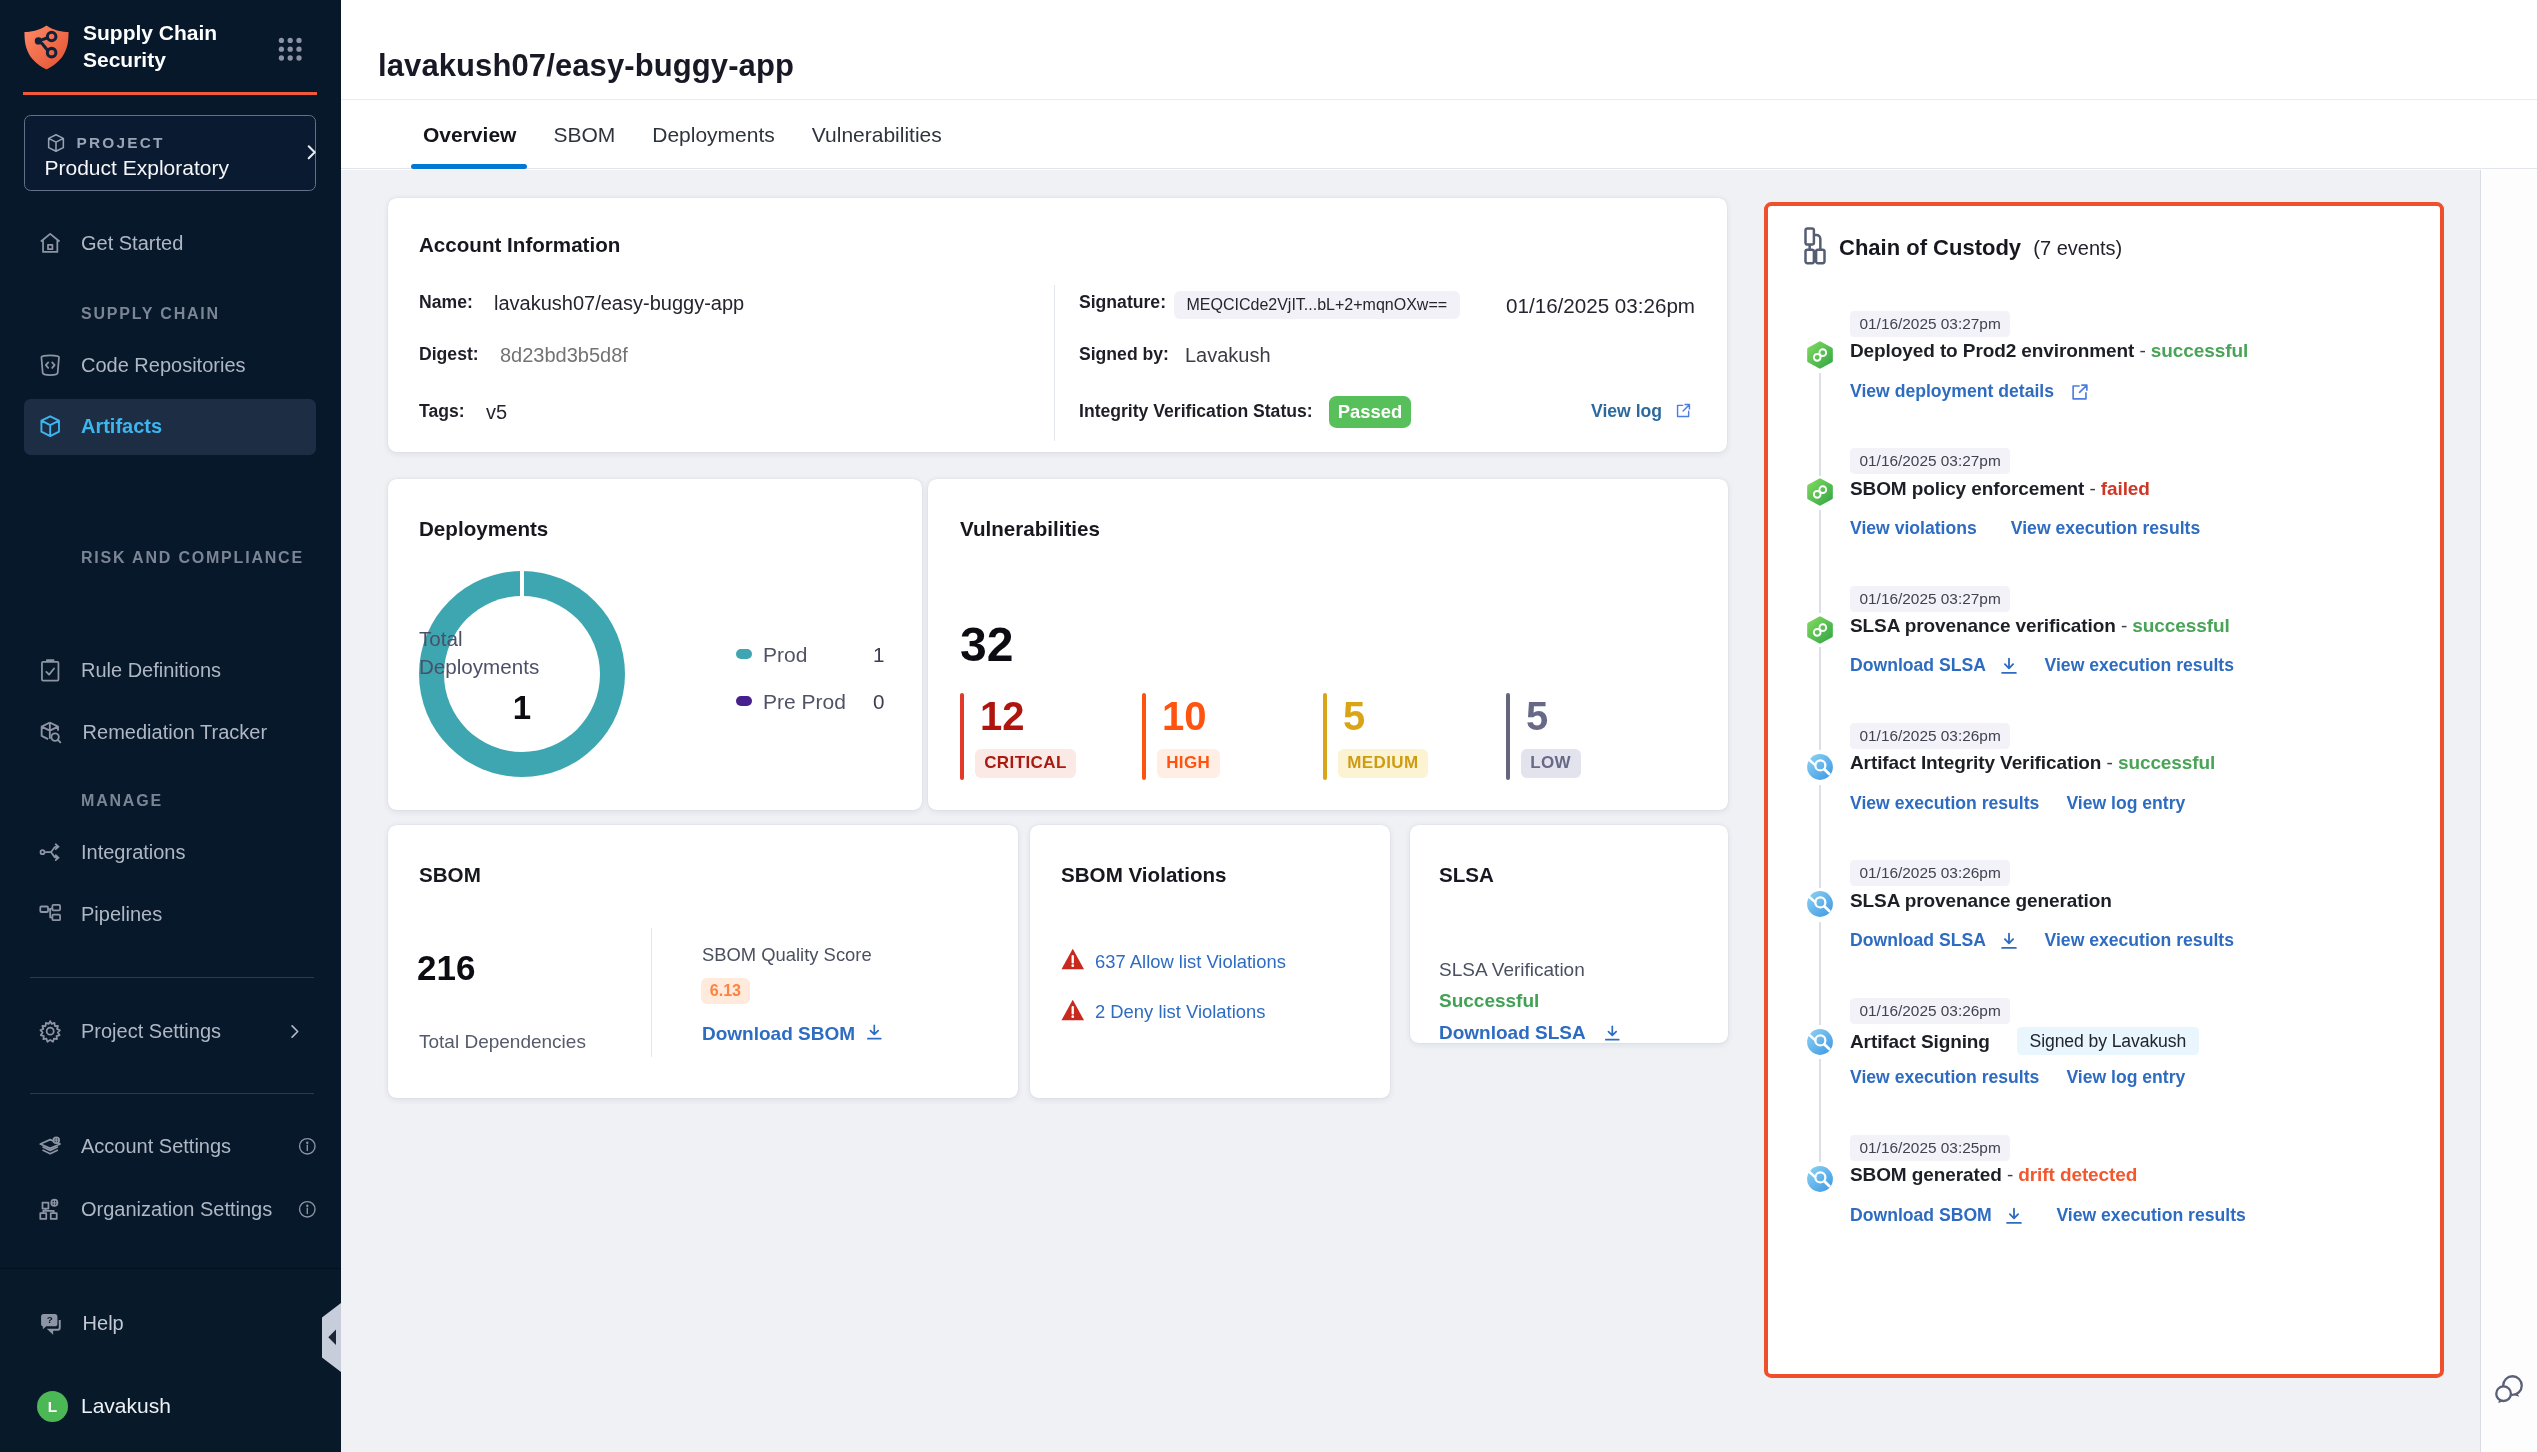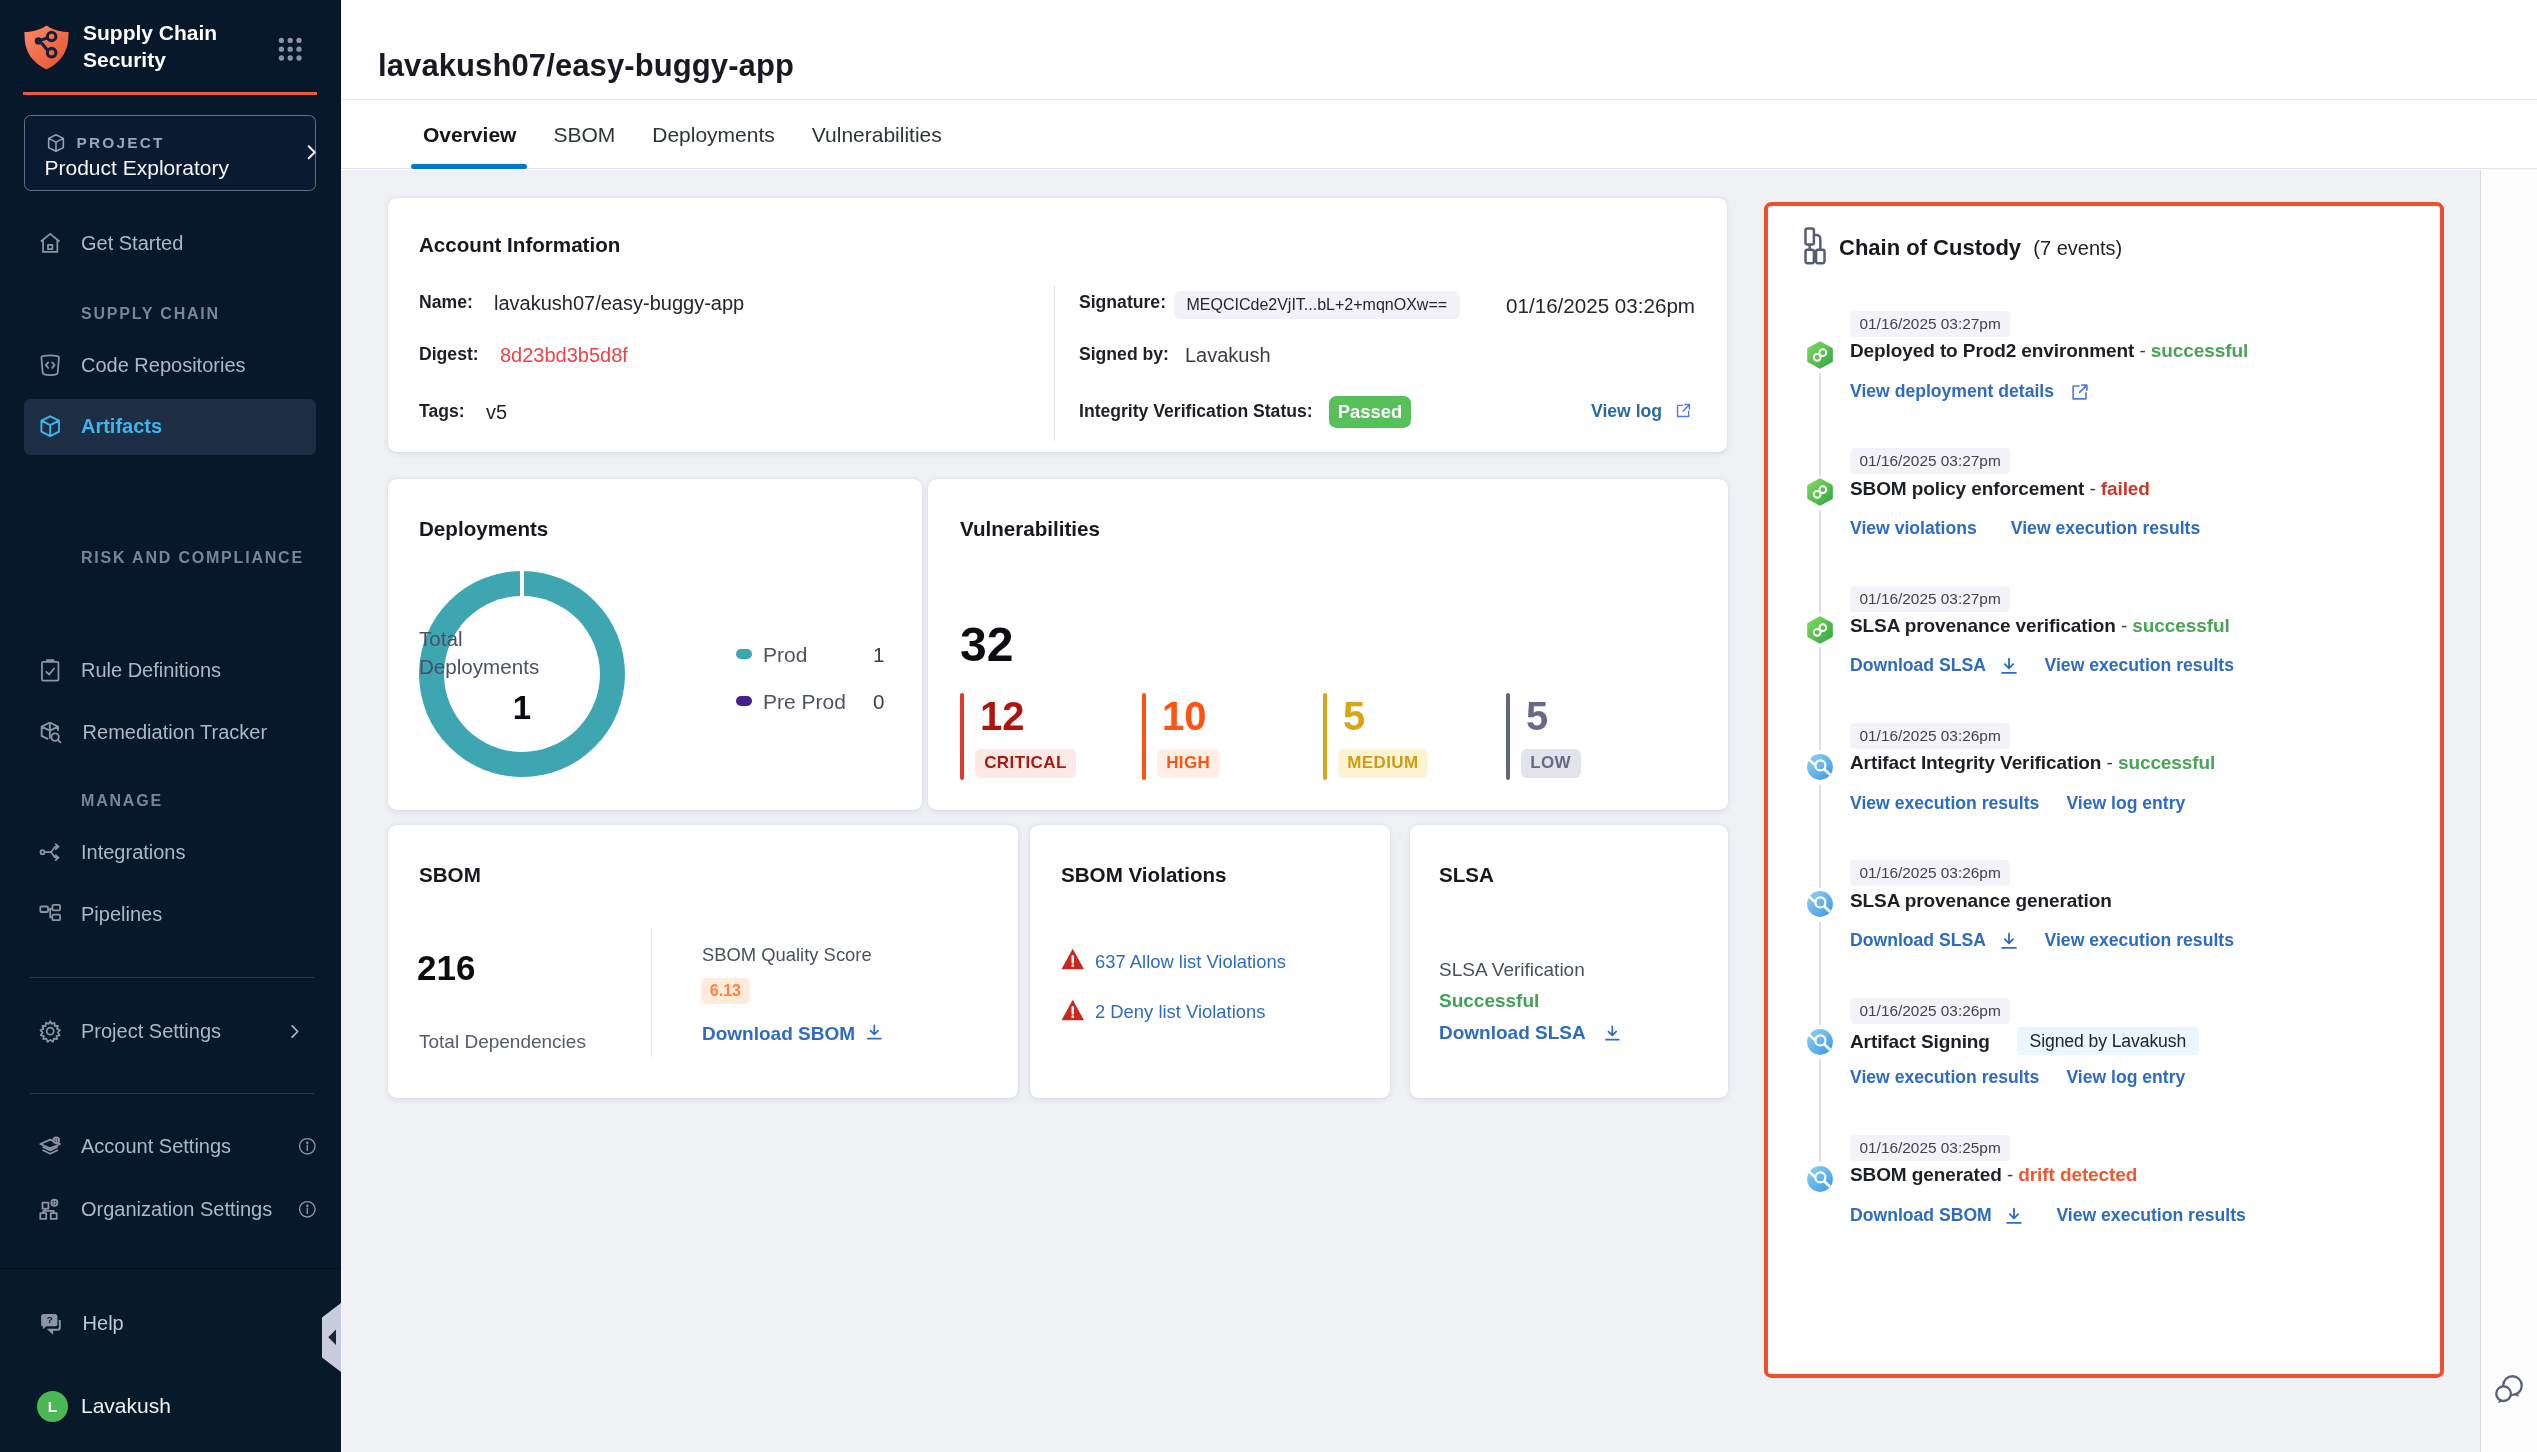--- a/index.html
+++ b/index.html
@@ -228,21 +228,21 @@
     <div id="underline"></div>
   </div>
   <div id="content"></div>
   <div id="gutter"></div>
 
   <div class="card" style="left:388px;top:198px;width:1339px;height:254px">
     <div class="abs card-title" style="left:31px;top:35px">Account Information</div>
     <div class="abs" style="left:31px;top:94px;font-size:17.6px;color:#1e1e28;font-weight:700">Name:</div>
     <div class="abs" style="left:106px;top:94px;font-size:20px;color:#25252f">lavakush07/easy-buggy-app</div>
     <div class="abs" style="left:31px;top:146px;font-size:17.6px;color:#1e1e28;font-weight:700">Digest:</div>
-    <div class="abs" style="left:112px;top:146px;font-size:20px;color:#ef4444">8d23bd3b5d8f</div>
+    <div class="abs" style="left:112px;top:146px;font-size:20px;color:#737373">8d23bd3b5d8f</div>
     <div class="abs" style="left:31px;top:203px;font-size:17.6px;color:#1e1e28;font-weight:700">Tags:</div>
     <div class="abs" style="left:98px;top:203px;font-size:20px;color:#25252f">v5</div>
     <div class="abs" style="left:666px;top:87px;width:0;height:156px;border-left:1.5px solid #e3e6ed"></div>
     <div class="abs" style="left:691px;top:94px;font-size:17.6px;color:#1e1e28;font-weight:700">Signature:</div>
     <div class="abs" style="left:786px;top:93px;height:28px;padding:0 12.5px;background:#f2f1f8;border-radius:5.9px;font-size:16px;color:#25252f;display:flex;align-items:center">MEQCICde2VjIT...bL+2+mqnOXw==</div>
     <div class="abs" style="right:32px;top:96px;font-size:20.6px;color:#25252f">01/16/2025 03:26pm</div>
     <div class="abs" style="left:691px;top:146px;font-size:17.6px;color:#1e1e28;font-weight:700">Signed by:</div>
     <div class="abs" style="left:797px;top:146px;font-size:20px;color:#3c3c46">Lavakush</div>
     <div class="abs" style="left:691px;top:203px;font-size:17.6px;color:#1e1e28;font-weight:700">Integrity Verification Status:</div>
     <div class="abs" style="left:941px;top:198px;height:32px;padding:0 8.8px;background:#57c05b;border-radius:7.3px;font-size:18.4px;color:#fff;font-weight:700;display:flex;align-items:center">Passed</div>
@@ -313,21 +313,21 @@
     </svg>
     <div class="abs" style="left:65px;top:126px;font-size:18.4px;color:#2e6cc2">637 Allow list Violations</div>
     <svg class="abs" style="left:31px;top:174px" width="23.5" height="22" viewBox="0 0 24 22">
       <path d="M12 0.5 L23.5 21.5 L0.5 21.5 Z" fill="#c8291e"></path>
       <path d="M12 8 L12 14.5" stroke="#fff" stroke-width="2.4" stroke-linecap="round"></path>
       <circle cx="12" cy="17.8" r="1.4" fill="#fff"></circle>
     </svg>
     <div class="abs" style="left:65px;top:176px;font-size:18.4px;color:#2e6cc2">2 Deny list Violations</div>
   </div>
 
-  <div class="card" style="left:1410px;top:825px;width:318px;height:273px">
+  <div class="card" style="left:1410px;top:825px;width:318px;height:218px">
     <div class="abs card-title" style="left:29px;top:38px">SLSA</div>
     <div class="abs" style="left:29px;top:134px;font-size:19px;color:#4a5060">SLSA Verification</div>
     <div class="abs" style="left:29px;top:165px;font-size:19px;color:#42a154;font-weight:700">Successful</div>
     <div class="abs" style="left:29px;top:197px"><span class="blue-link" style="font-size:19px">Download SLSA</span></div>
     <svg class="abs" style="left:192px;top:198px" width="20.6" height="20.6" viewBox="0 0 24 24" fill="none" stroke="#2e6cc2" stroke-width="2" stroke-linecap="round" stroke-linejoin="round">
       <path d="M12 4 L12 14 M7.5 10 L12 14.5 L16.5 10 M4.5 19.5 L19.5 19.5"></path>
     </svg>
   </div>
 
   <div id="coc">

